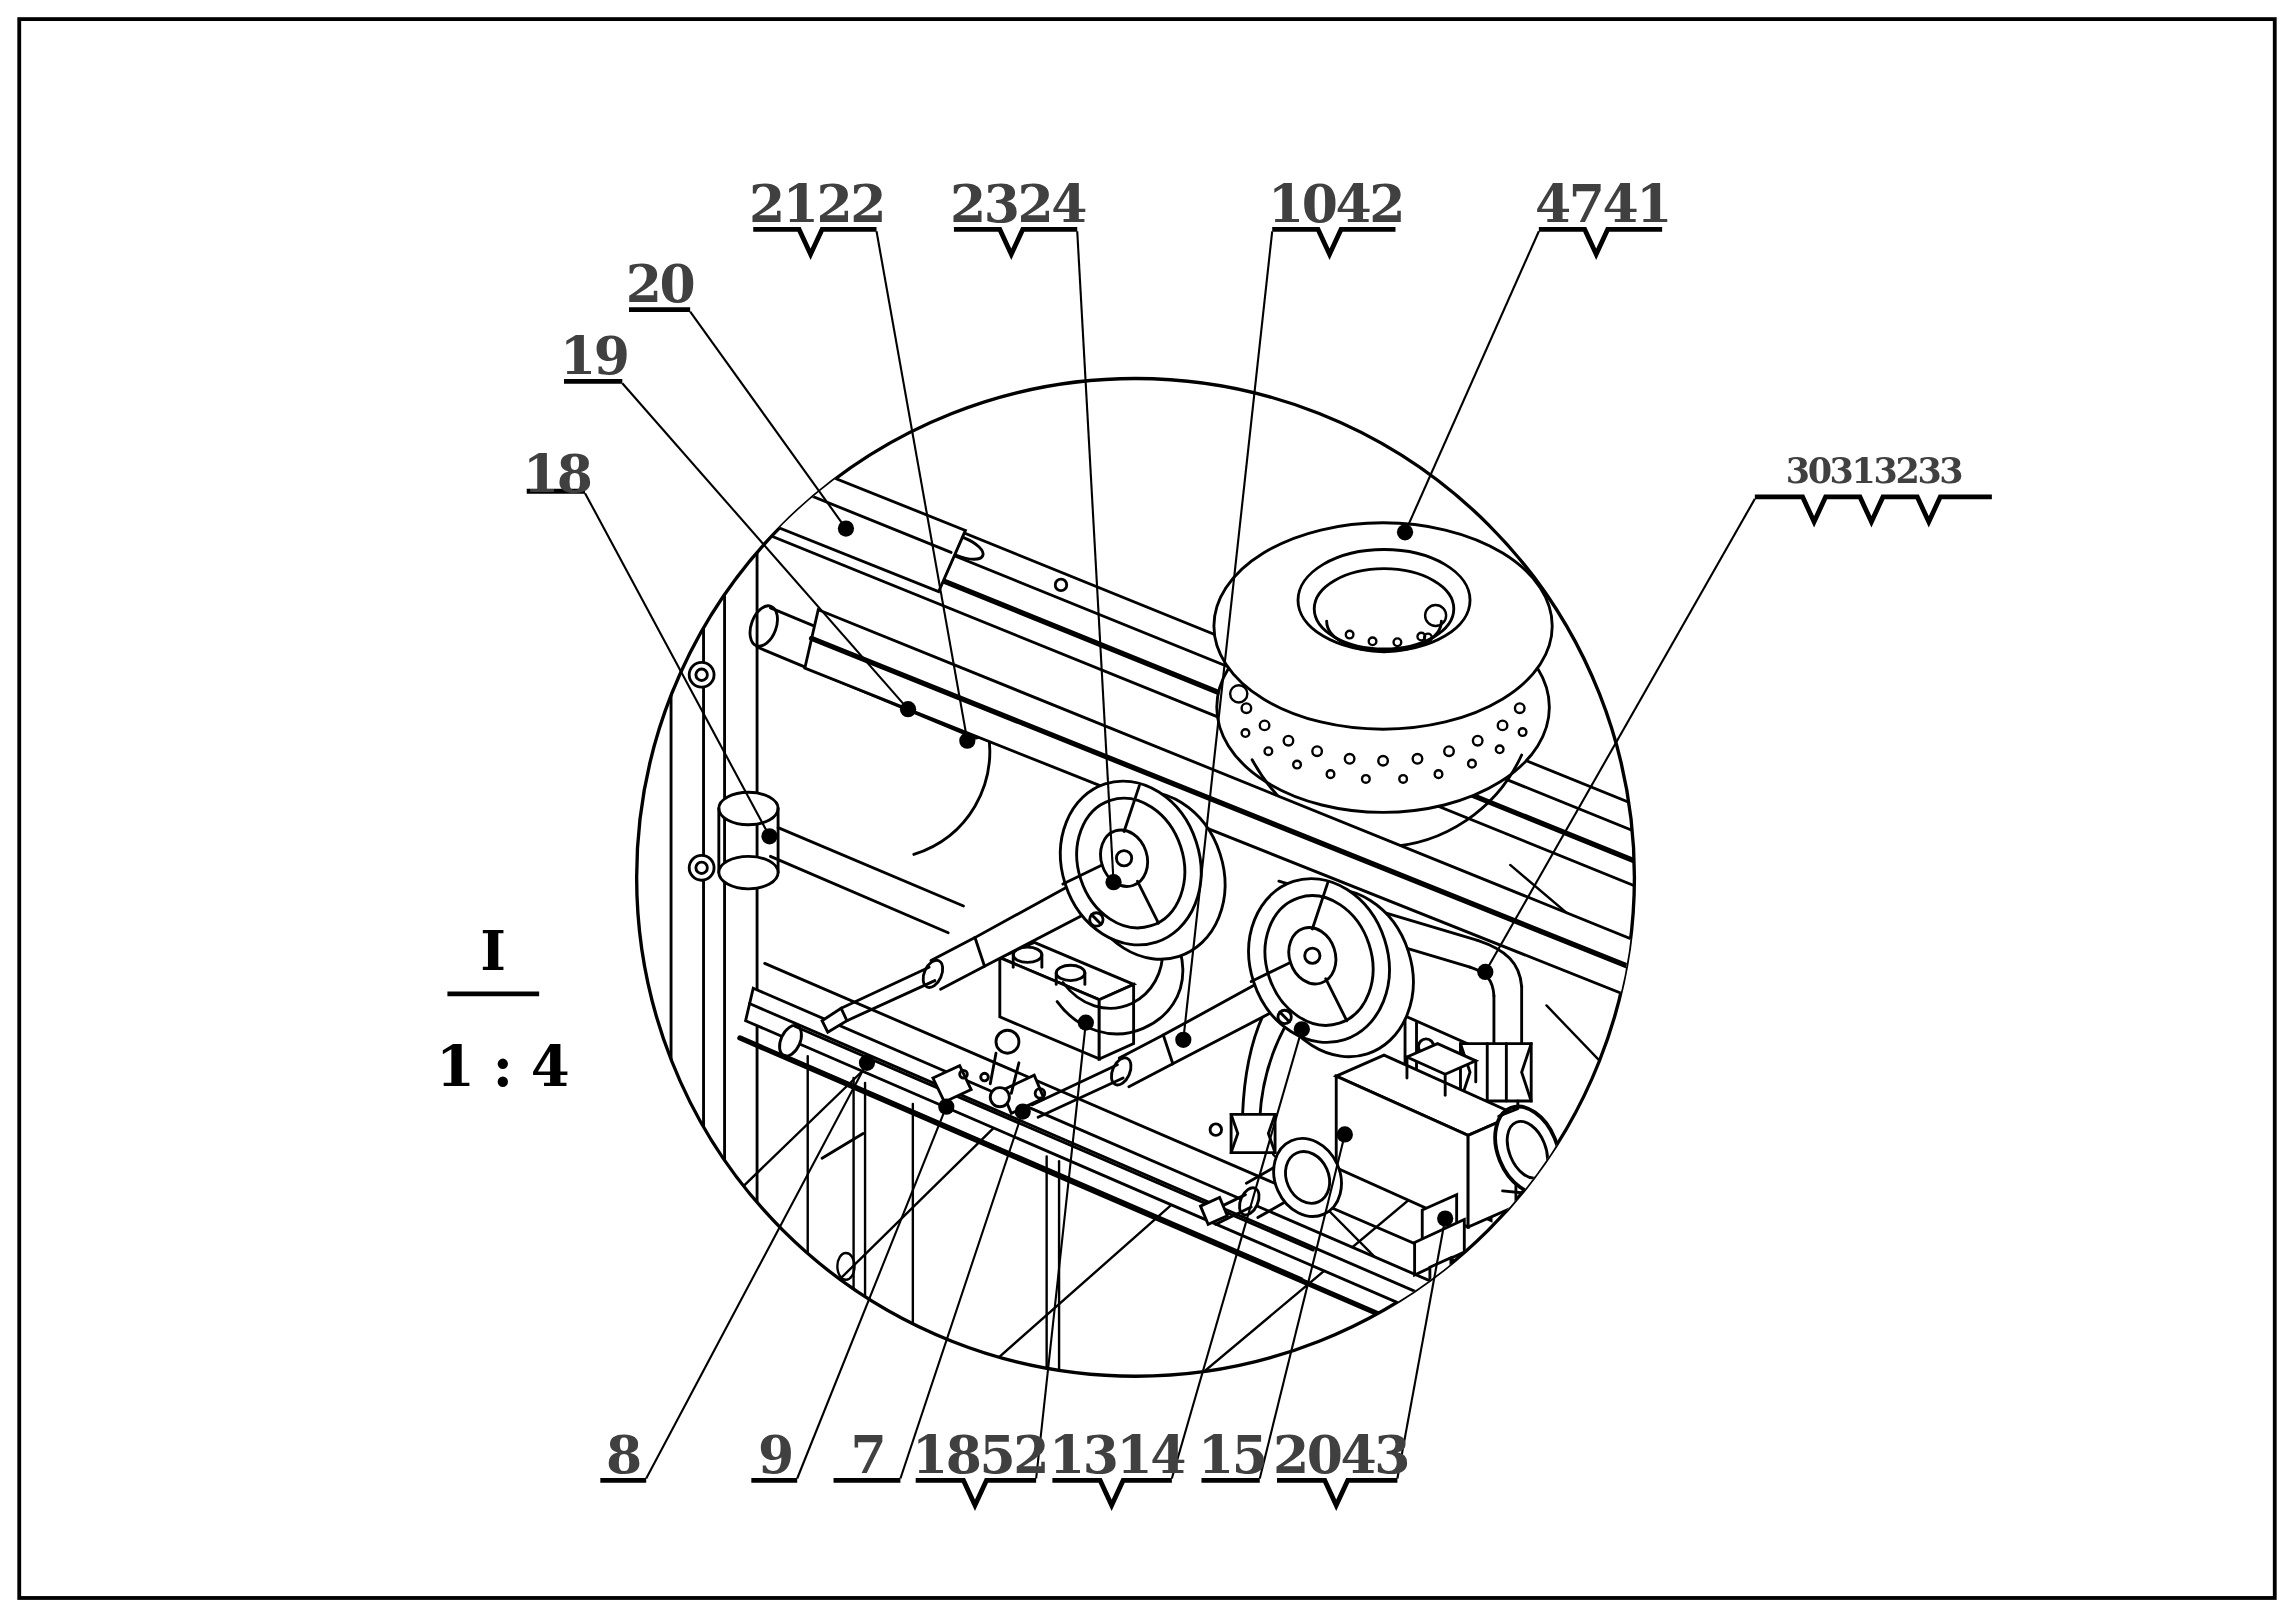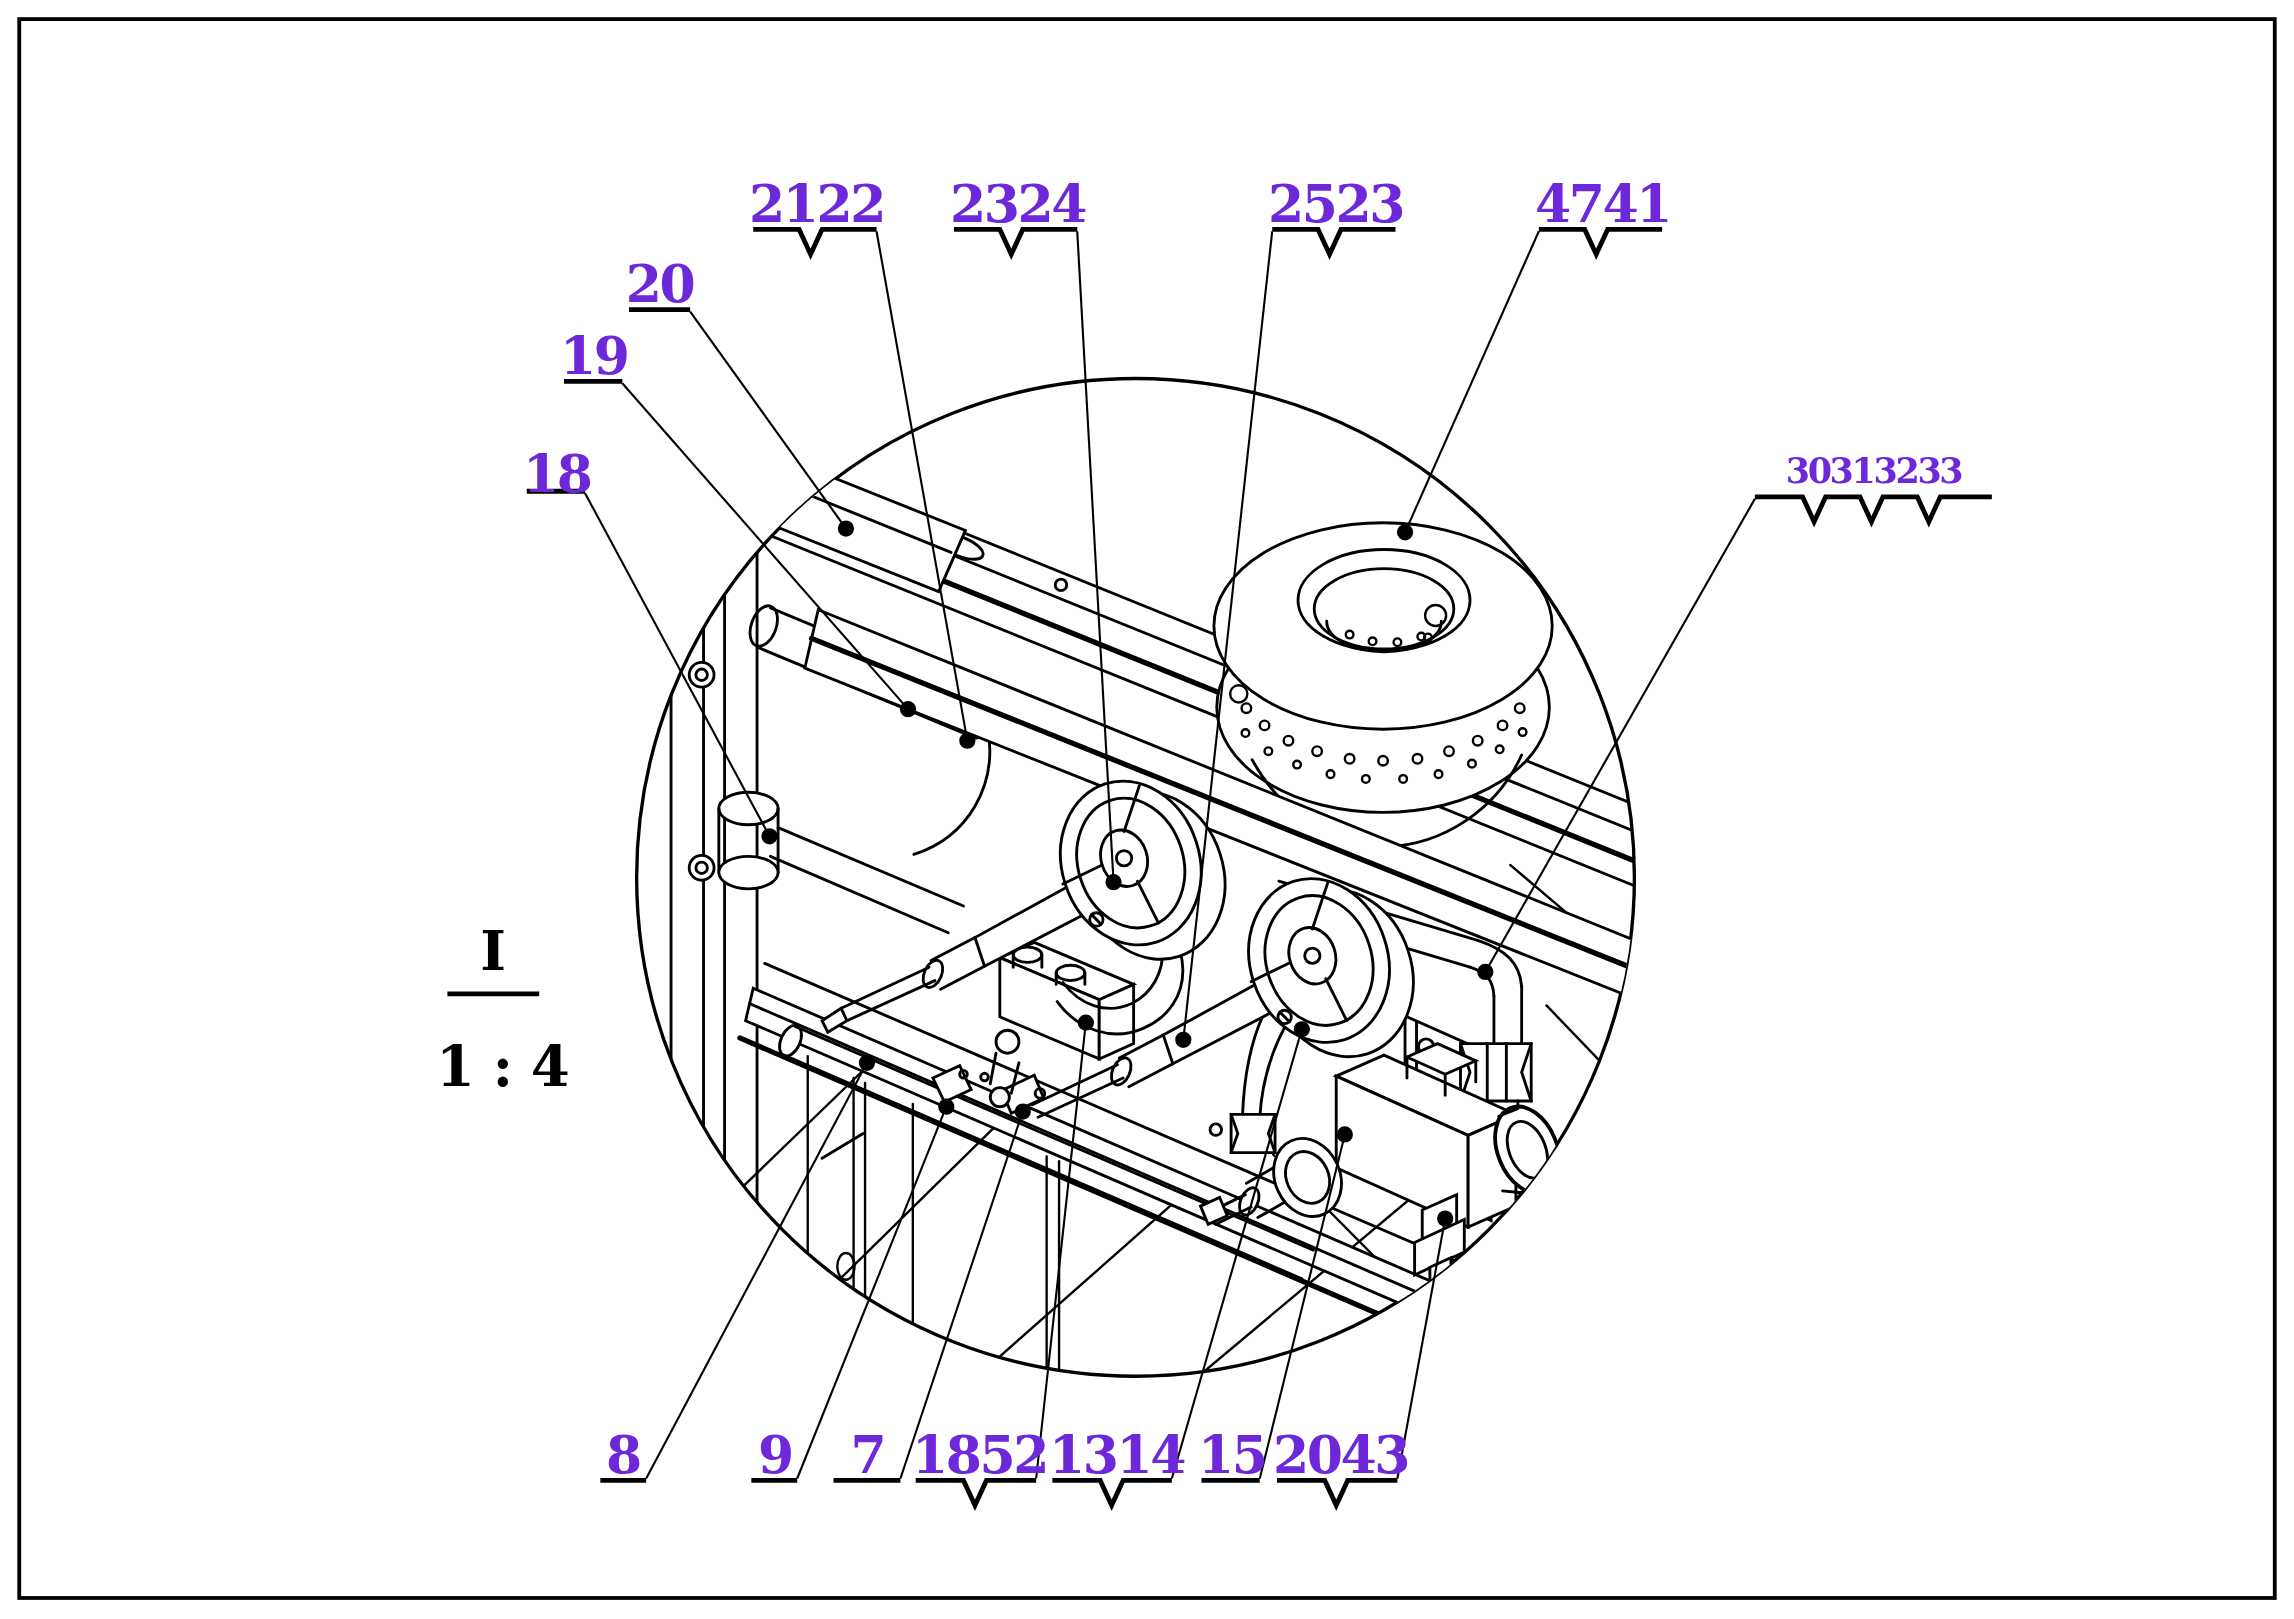--- a/index.html
+++ b/index.html
@@ -1,20 +1,20 @@
 <!DOCTYPE html>
 <html><head>
 <meta charset="utf-8">
 <style>
   html,body{margin:0;padding:0;background:#fff;}
   #stage{position:relative;width:2294px;height:1619px;background:#fff;overflow:hidden;
          font-family:"DejaVu Serif","Liberation Serif",serif;}
   #drawing{position:absolute;left:0;top:0;width:2294px;height:1619px;}
   .part-label{position:absolute;font-weight:bold;font-size:52px;line-height:52px;
-              letter-spacing:-2.4px;color:#6d28d9;text-align:center;white-space:nowrap;}
+              letter-spacing:-2.4px;color:#404040;text-align:center;white-space:nowrap;}
   .scale-label{position:absolute;font-weight:bold;color:#000;text-align:center;white-space:nowrap;}
 </style>
 </head>
 <body>
 
 <div id="stage">
 
   <svg id="drawing" viewBox="0 0 2400 1694" xmlns="http://www.w3.org/2000/svg">
     <defs>
       <clipPath id="cc">
@@ -317,21 +317,21 @@
         <circle cx="1407" cy="1187" r="8.5"></circle>
       <circle cx="1512" cy="1275" r="8.5"></circle>
     </g>
   </svg>
 
   <div class="part-label" style="left:523px;top:448px;width:67px">18</div>
   <div class="part-label" style="left:560px;top:330px;width:67px">19</div>
   <div class="part-label" style="left:625px;top:258px;width:69px">20</div>
   <div class="part-label" style="left:749px;top:178px;width:131px">2122</div>
   <div class="part-label" style="left:950px;top:178px;width:131px">2324</div>
-  <div class="part-label" style="left:1268px;top:178px;width:131px">2523</div>
+  <div class="part-label" style="left:1268px;top:178px;width:131px">1042</div>
   <div class="part-label" style="left:1535px;top:178px;width:131px">4741</div>
   <div class="part-label" style="left:1751px;top:445px;width:245px;font-size:35px">30313233</div>
   <div class="part-label" style="left:596px;top:1429px;width:54px">8</div>
   <div class="part-label" style="left:748px;top:1429px;width:54px">9</div>
   <div class="part-label" style="left:830px;top:1429px;width:75px">7</div>
   <div class="part-label" style="left:912px;top:1429px;width:128px">1852</div>
   <div class="part-label" style="left:1049px;top:1429px;width:128px">1314</div>
   <div class="part-label" style="left:1198px;top:1429px;width:67px">15</div>
   <div class="part-label" style="left:1273px;top:1429px;width:128px">2043</div>
 

